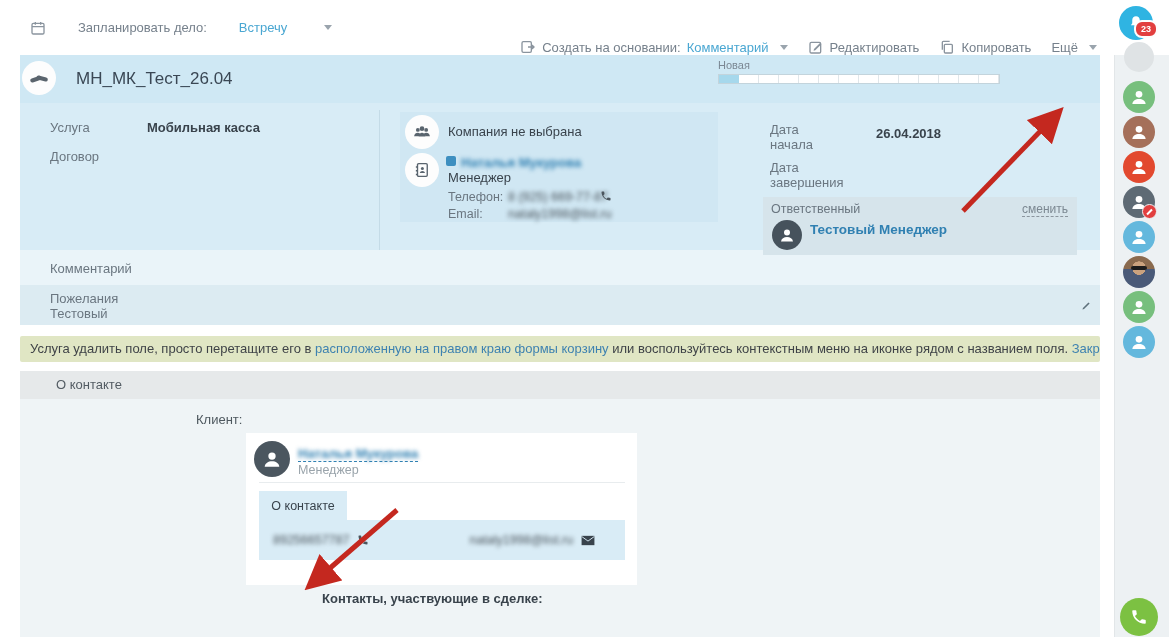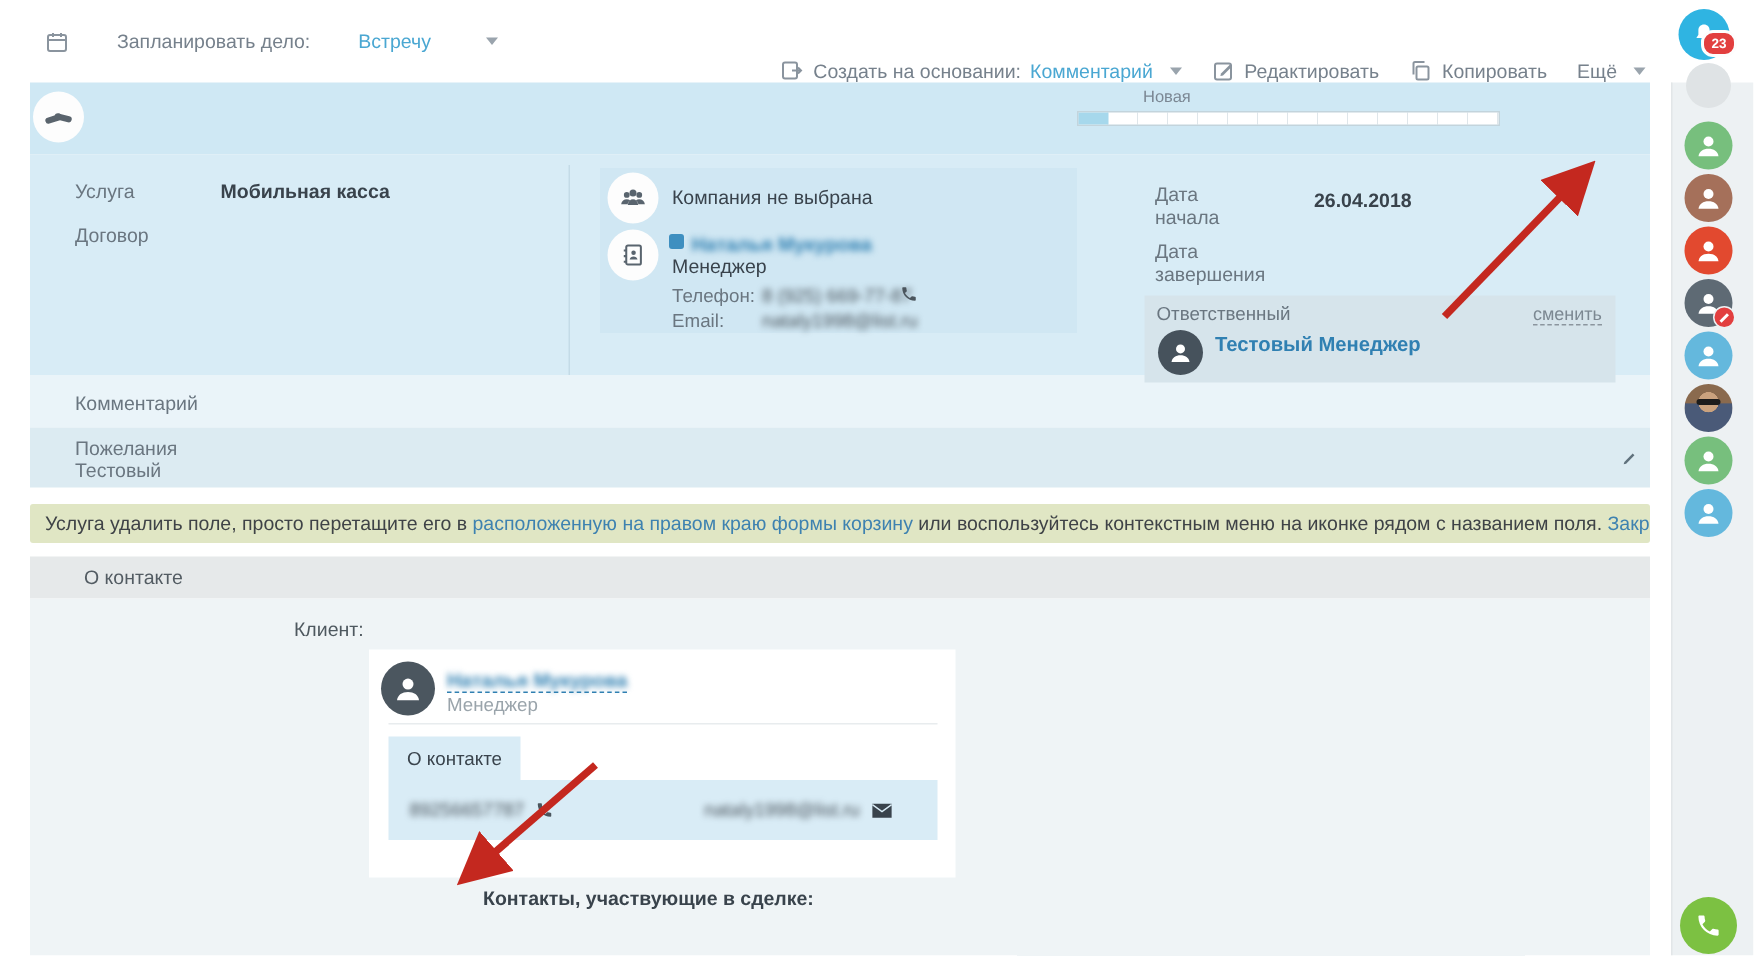--- a/index.html
+++ b/index.html
@@ -117,23 +117,24 @@
   </div>
 
   <div class="abs band-header"></div>
   <div class="abs circle-ava" style="left:22px;top:61px;width:34px;height:34px;background:#fdfdfd;">
     <svg width="22" height="22" viewBox="0 0 32 32" fill="#5a646d">
       <rect x="3" y="15" width="16" height="6" rx="3" transform="rotate(-18 11 18)"></rect>
       <rect x="13" y="14" width="16" height="6" rx="3" transform="rotate(14 21 17)"></rect>
       <circle cx="15.5" cy="15.5" r="3.2"></circle>
     </svg>
   </div>
+  <div class="abs" style="left:76px;top:69px;font-size:17px;color:#3a4754;">МН_МК_Тест_26.04</div>
 
   <div class="abs progress-wrap">
-    <div style="font-size:11px;color:#7b8793;margin-left:44px;">Новая</div>
+    <div style="font-size:11px;color:#7b8793;">Новая</div>
     <div class="progress-bar">
       <div class="progress-fill"></div>
     </div>
   </div>
 
   <div class="abs main-a"></div>
   <div class="abs main-b"></div>
   <div class="abs main-c"></div>
   <div class="abs divider-v" style="left:379px;top:110px;height:140px;"></div>
   <div class="abs subpanel"></div>

